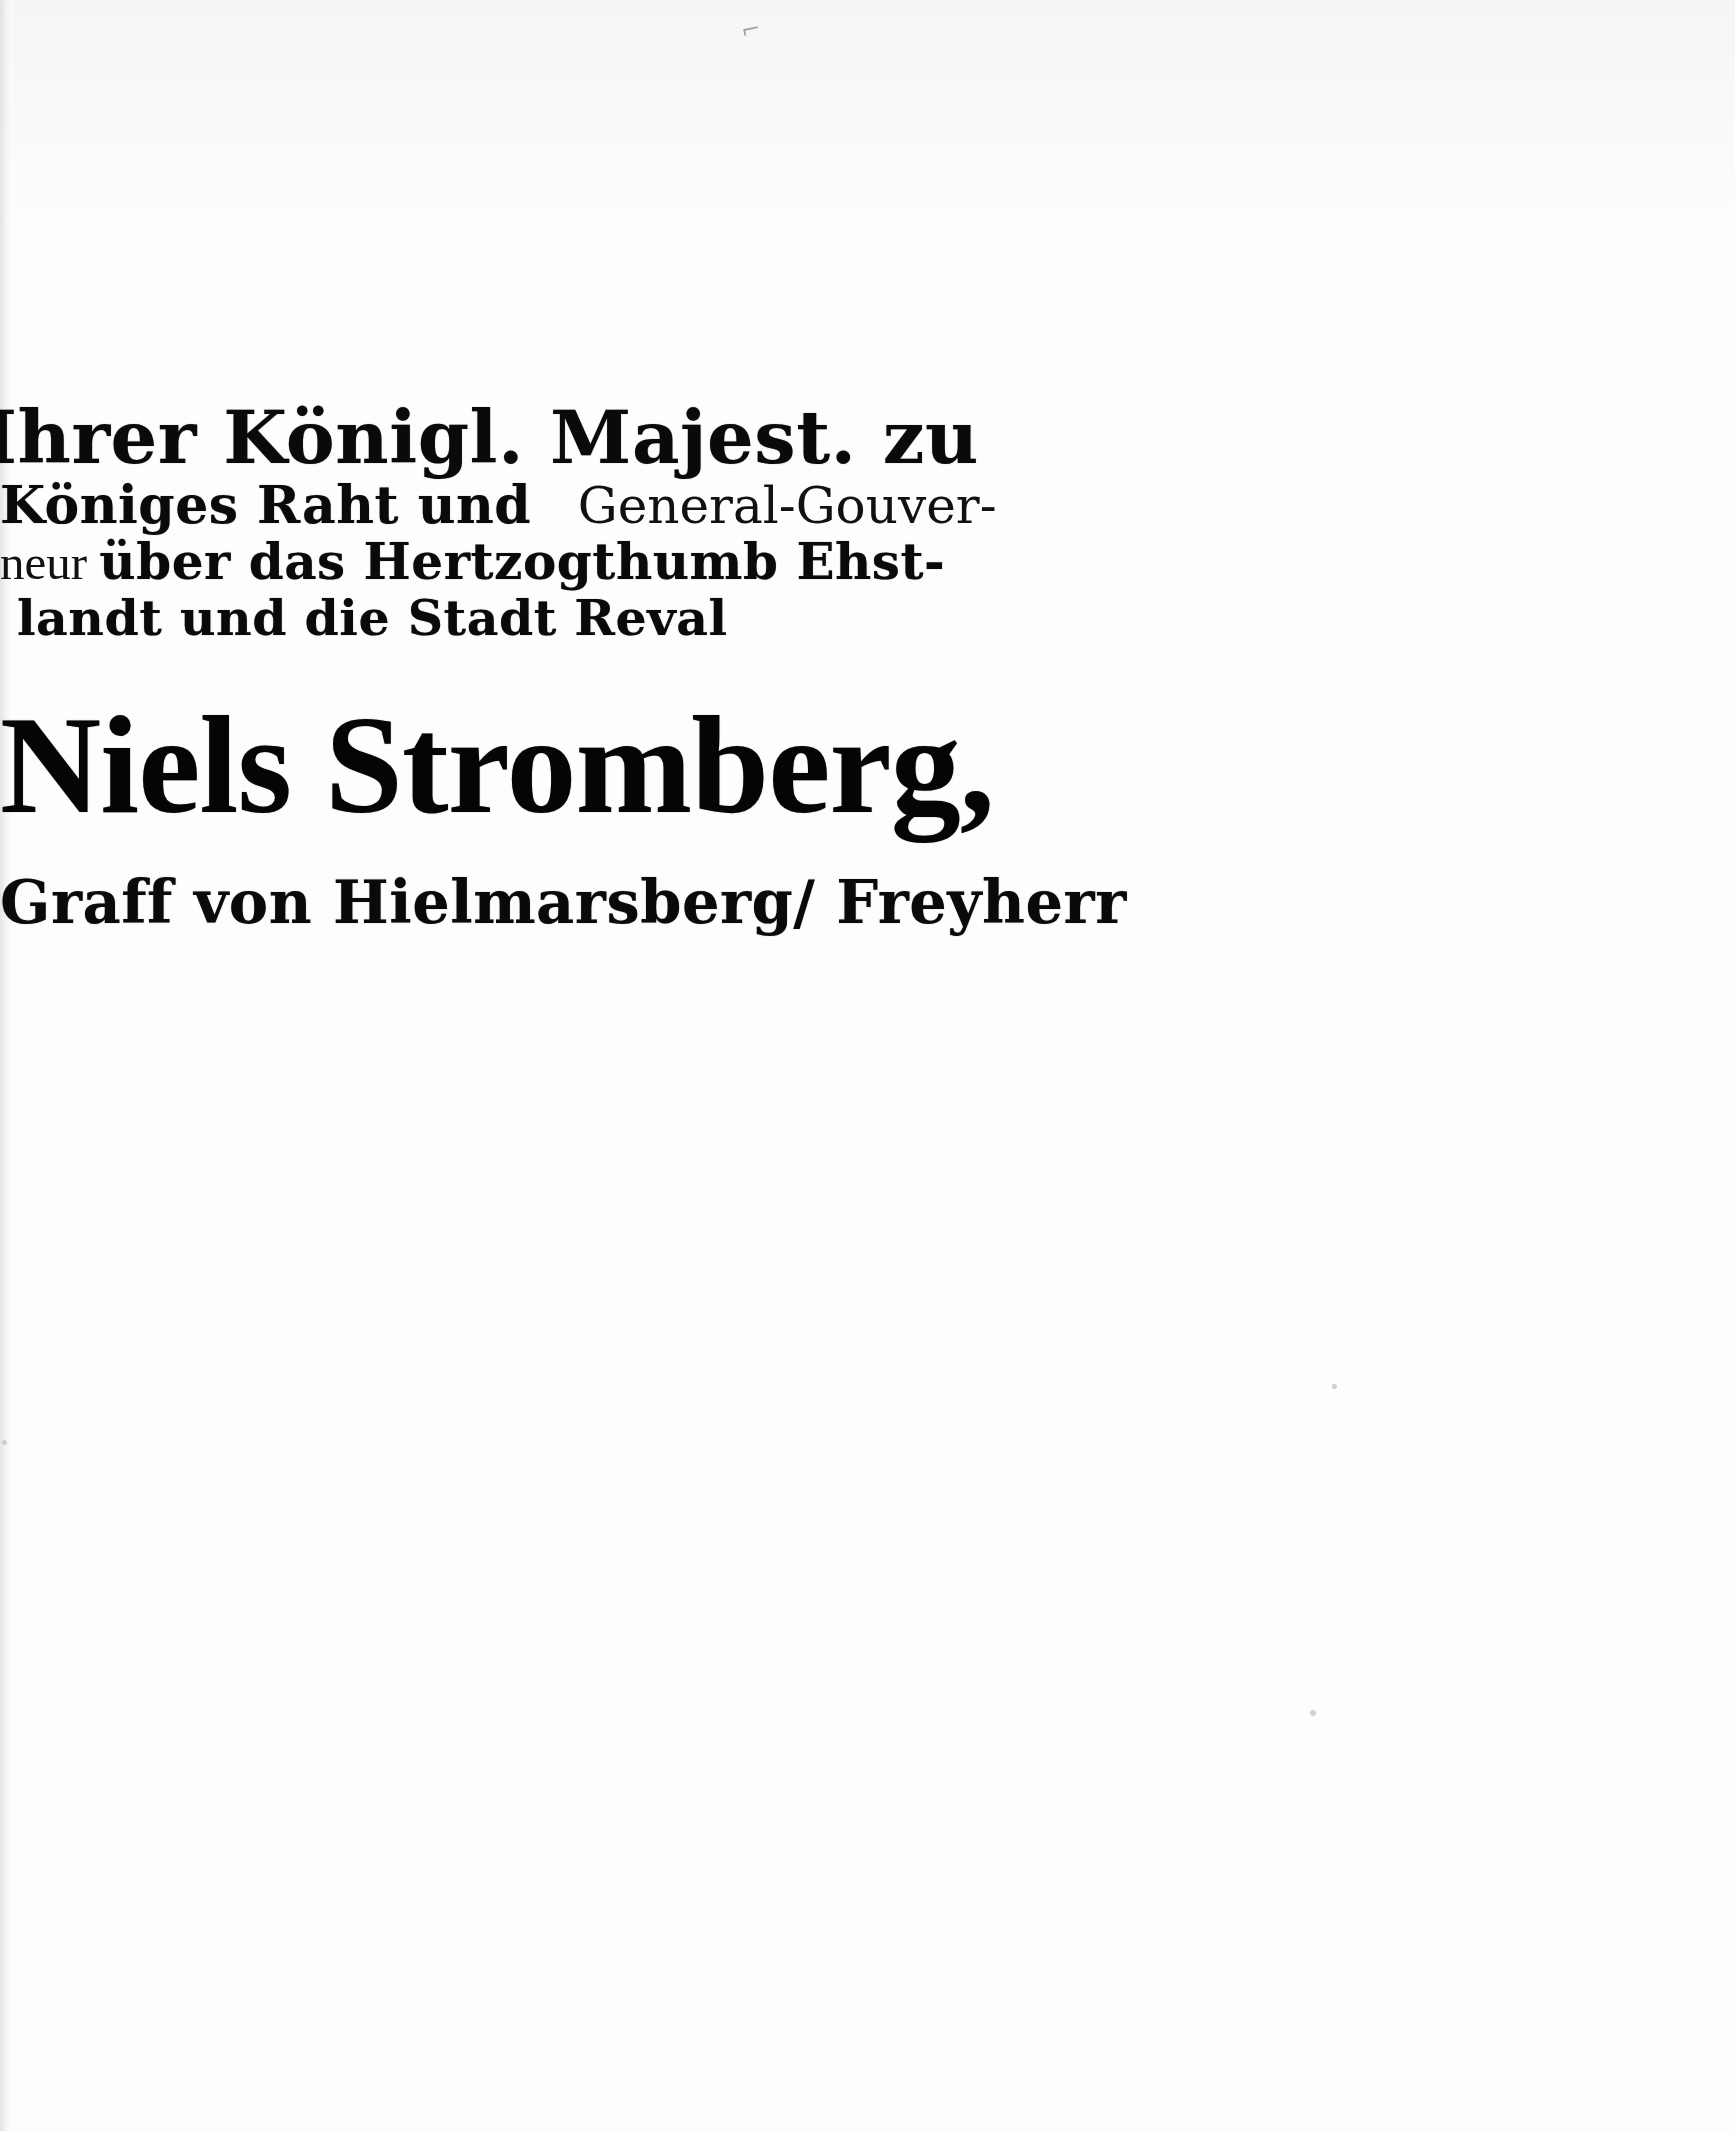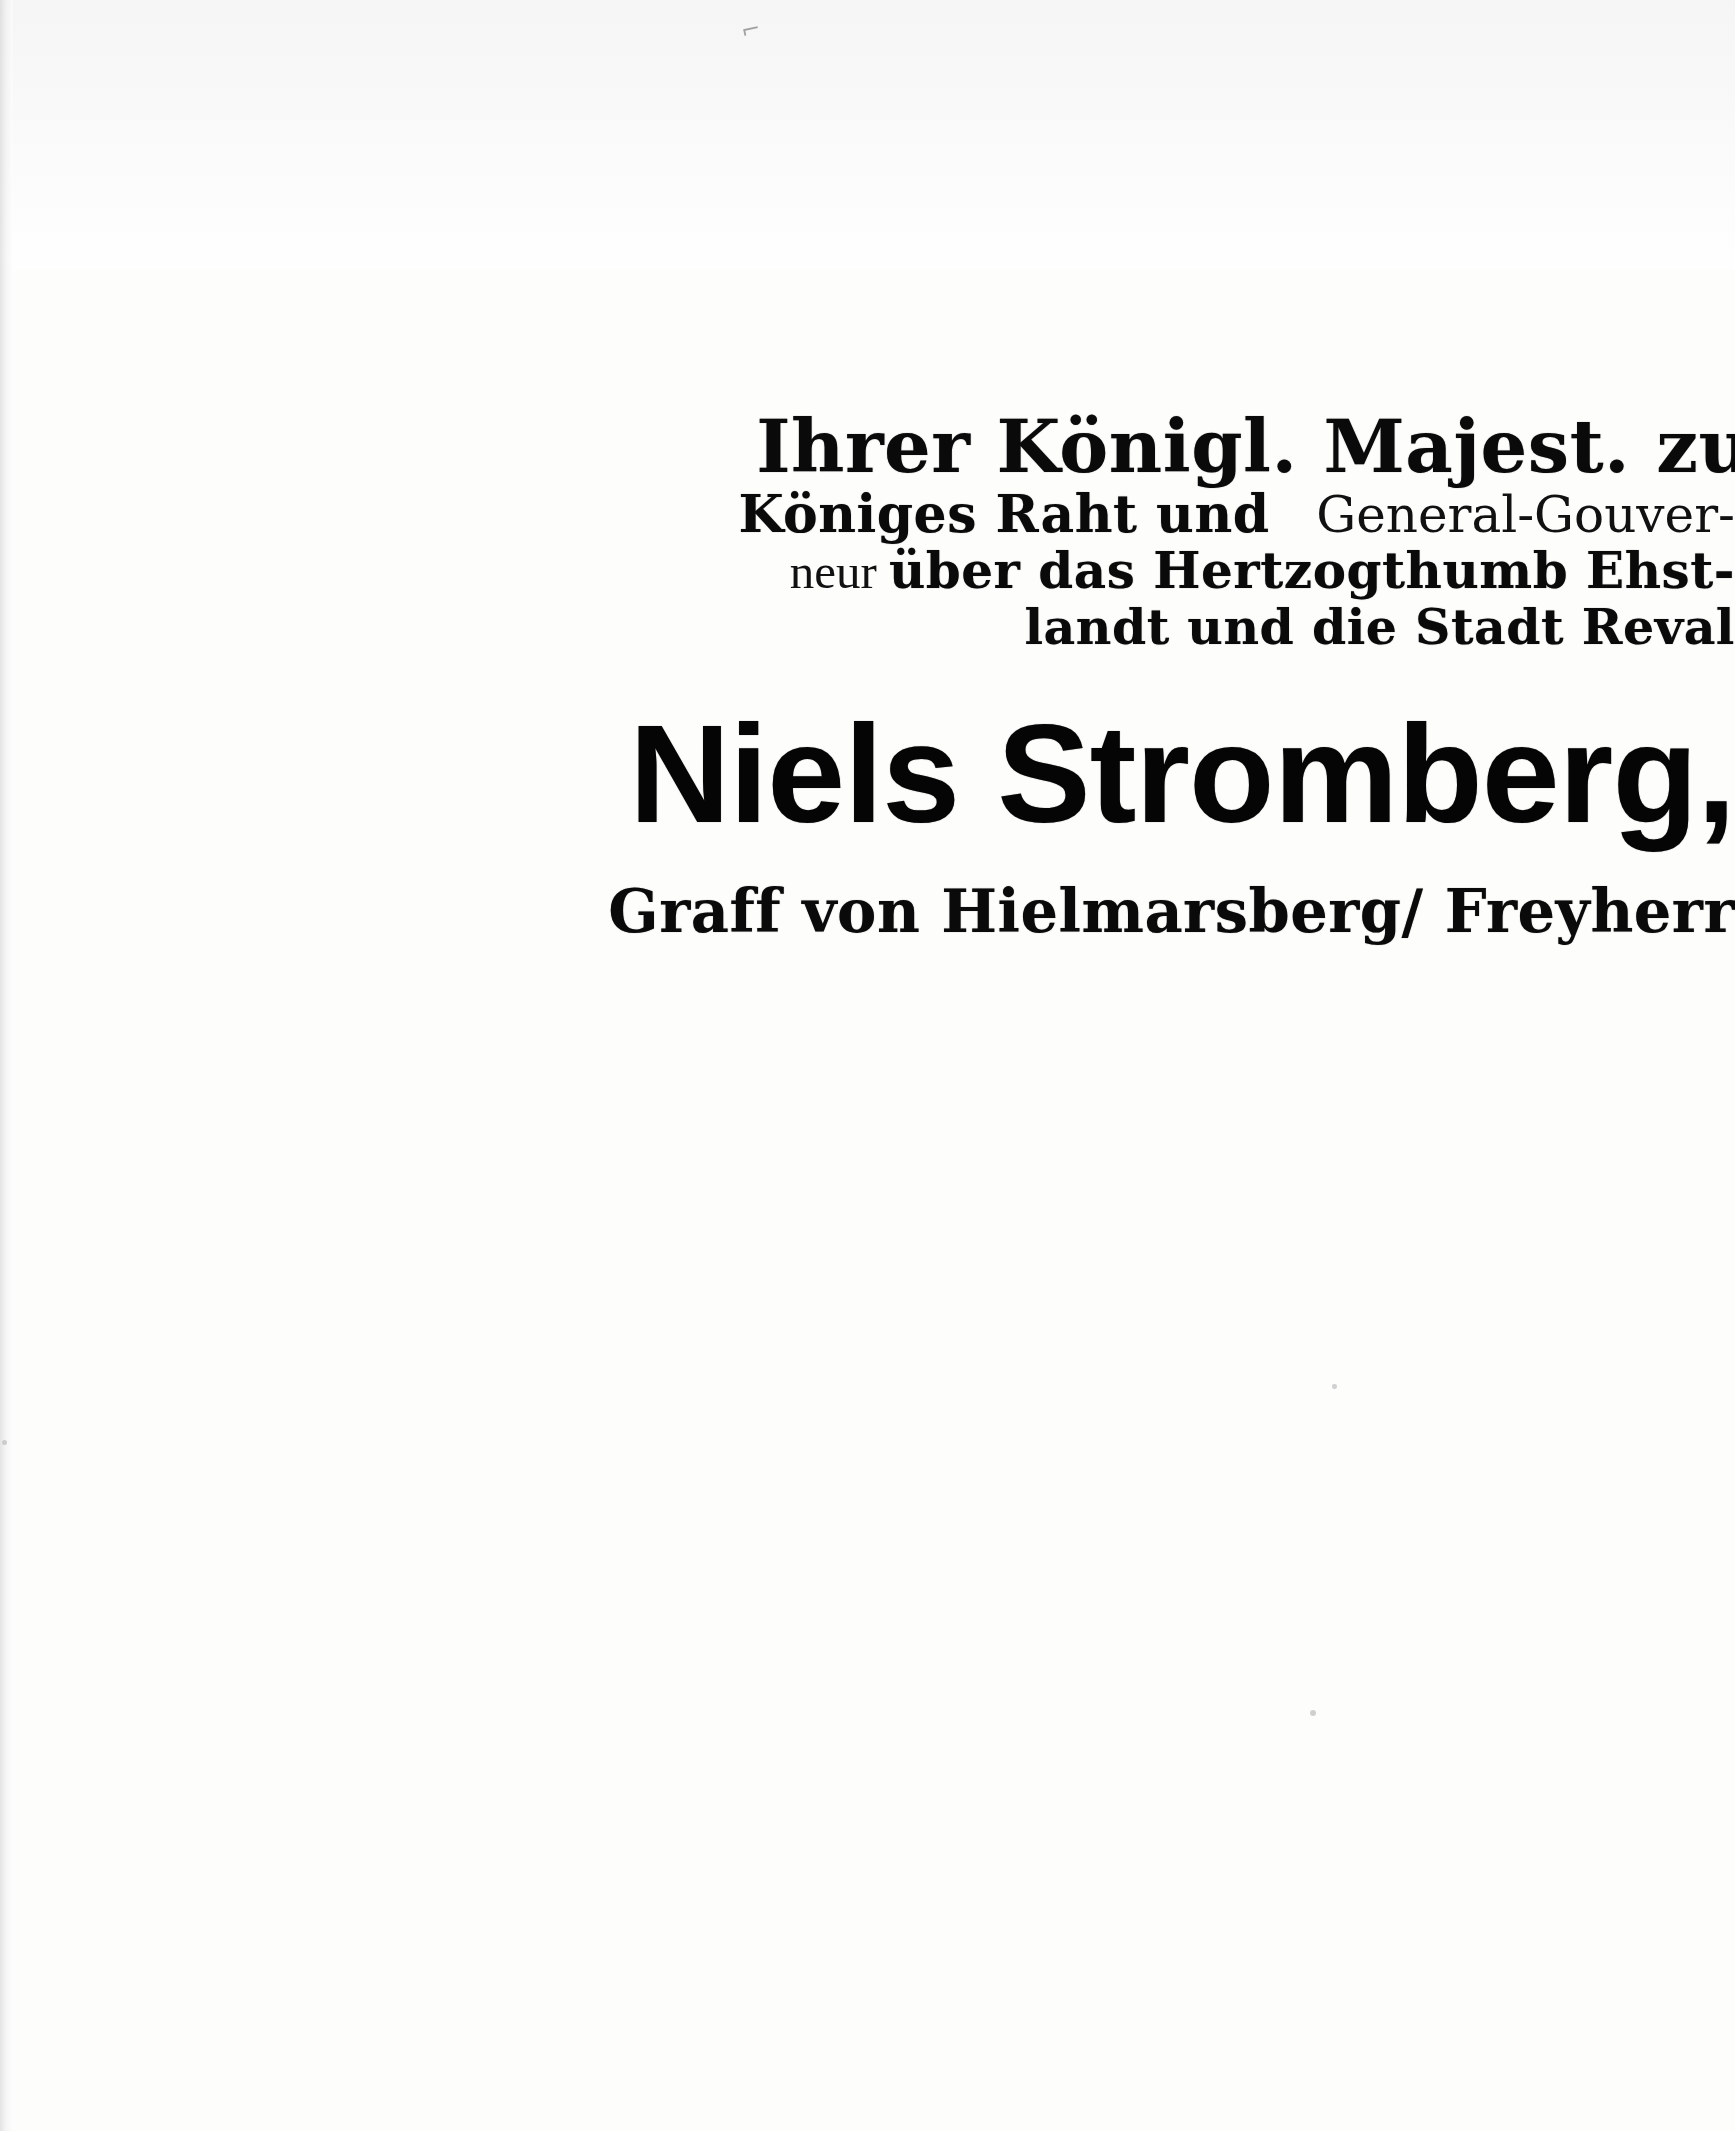--- a/index.html
+++ b/index.html
@@ -59,23 +59,23 @@
     position: absolute;
     background: #b9b9b9;
     border-radius: 50%;
     opacity: 0.65;
   }
 
   
   .titleblock {
     position: absolute;
     left: 0;
-    top: 409px;
+    top: 400px;
     width: 100%;
-    text-align: right;
+    text-align: left;
   }
 
   .line {
     display: block;
     white-space: nowrap;
   }
 
   
   .fraktur {
     font-family: "DejaVu Serif", serif;
@@ -117,21 +117,21 @@
     font-size: 49px;
     line-height: 1.12;
     padding-left: 17px;
   }
 
   
   .name {
     display: block;
     margin-top: 49px;
     margin-bottom: 36px;
-    font-family: Liberation Sans, sans-serif;
+    font-family: Liberation Serif, serif;
     font-weight: 700;
     font-size: 140px;
     line-height: 1.0;
     letter-spacing: -0.9px;
     color: #050505;
   }
 
   .l6 {
     font-size: 59px;
     line-height: 1.1;

